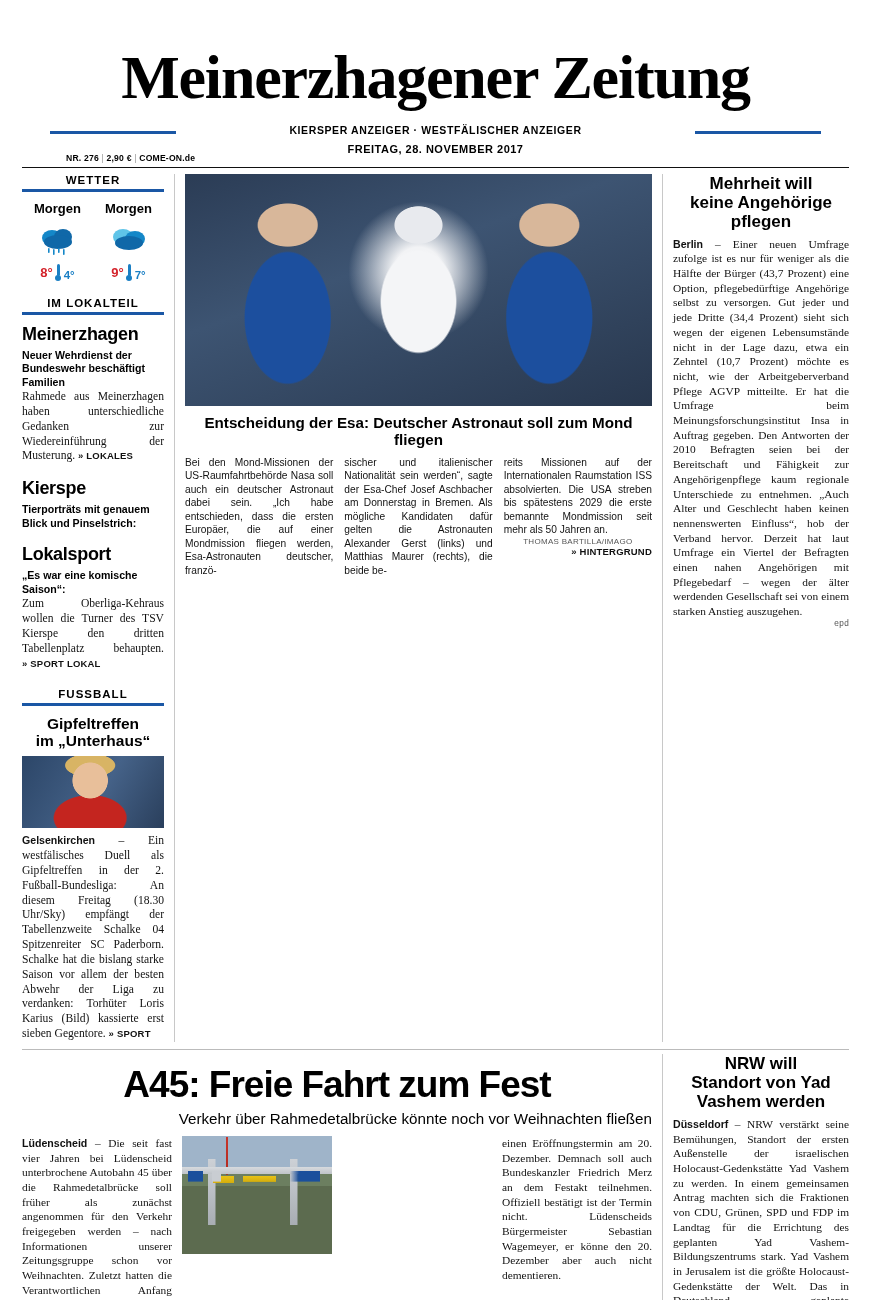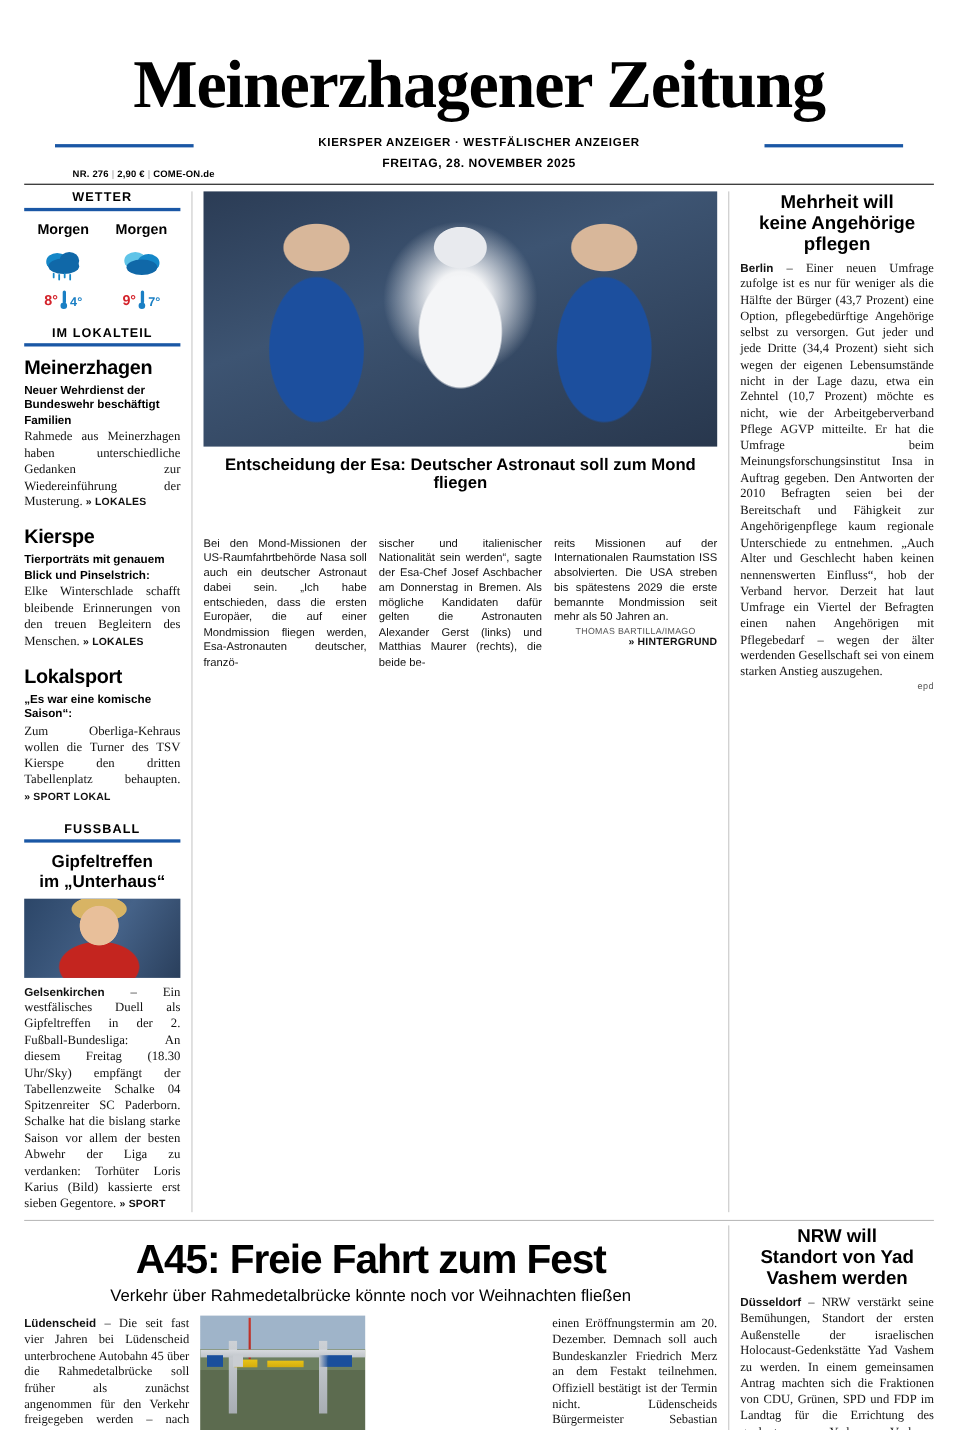--- a/index.html
+++ b/index.html
@@ -110,38 +110,38 @@
     font-family:"Liberation Sans", sans-serif; font-weight:700;
     font-size: 15.5px; line-height:1.15; text-align:center; color:#000; margin-bottom:6px;
   }
   .ph { background:#ccd3da; position:relative; overflow:hidden; }
   .astro-photo { height: 232px; width:100%; position:relative; overflow:hidden; }
   .astro-title {
     font-family:"Liberation Sans", sans-serif; font-weight:700;
     font-size: 15.2px; text-align:center; margin: 8px 0 8px 0; color:#000;
   }
   .three { display:flex; gap: 11px; }
-  .three > div { flex:1;margin-top:32px; }
+  .three > div { flex:1; }
   .sans-body {
     font-family:"Liberation Sans", sans-serif; font-size: 10.2px;
     line-height: 1.33; text-align:justify; color:#111;
   }
   .credit {
     font-family:"Liberation Sans", sans-serif; font-size: 8px;
     letter-spacing:0.3px; color:#555; text-align:center; text-transform:uppercase;
   }
 
   
   .a45-title {
     font-family:"Liberation Sans", sans-serif; font-weight:700;
     font-size: 37px; text-align:center; letter-spacing:-1px; margin: 10px 0 4px 0; color:#000;
   }
   .a45-sub {
     font-family:"Liberation Sans", sans-serif; font-size: 15.2px;
-    text-align:center; margin-bottom: 9px; color:#000;
+    text-align:right; margin-bottom: 9px; color:#000;
   }
   .a45-cols { display:flex; gap: 10px; }
   .a45-c { flex:1; }
   .serif-body {
     font-size: 11.4px; line-height: 1.29; text-align:justify; color:#111;
     hyphens:auto;
   }
   .serif-body p { margin:0; text-indent: 9px; }
   .serif-body p.first { text-indent:0; }
   .lead-city { font-family:"Liberation Sans", sans-serif; font-weight:700; font-size:10.6px; }
@@ -197,21 +197,21 @@
   }
 </style>
 </head>
 <body>
 
 <div class="page">
 
   <div class="masthead">
     <div class="masthead-title">Meinerzhagener Zeitung</div>
     <div class="masthead-sub">KIERSPER ANZEIGER · WESTFÄLISCHER ANZEIGER</div>
-    <div class="masthead-date">FREITAG, 28. NOVEMBER 2025</div>
+    <div class="masthead-date">FREITAG, 28. NOVEMBER 2017</div>
     <div class="rule-row">
       <div class="rule-left"></div>
       <div class="rule-right"></div>
       <div class="issue-line">
         <span>NR. 276</span><span class="sep"> | </span><span>2,90 €</span><span class="sep"> | </span><span>COME-ON.de</span>
       </div>
     </div>
   </div>
   <hr class="top-hr">
 
@@ -268,21 +268,20 @@
 
         <div>
           <div class="town">Meinerzhagen</div>
           <div class="teaser-lead">Neuer Wehrdienst der Bundeswehr beschäftigt Familien</div>
           <div class="teaser-body"><span>Rahmede aus Meinerzhagen haben unterschiedliche Gedanken zur Wiedereinführung der Musterung.</span> <span class="ref">» LOKALES</span></div>
         </div>
 
         <div style="margin-top:14px">
           <div class="town">Kierspe</div>
           <div class="teaser-lead">Tierporträts mit genauem Blick und Pinselstrich:</div>
-          <div class="teaser-body"><span>Elke Winterschlade schafft bleibende Erinnerungen von den treuen Begleitern des Menschen.</span> <span class="ref">» LOKALES</span></div>
         </div>
 
         <div style="margin-top:14px">
           <div class="town">Lokalsport</div>
           <div class="teaser-lead" style="white-space:pre-line">„Es war eine komische Saison“:</div>
           <div class="teaser-body"><span>Zum Oberliga-Kehraus wollen die Turner des TSV Kierspe den dritten Tabellenplatz behaupten.</span> <span class="ref">» SPORT LOKAL</span></div>
         </div>
       </div>
 
       <div style="margin-top:16px">

